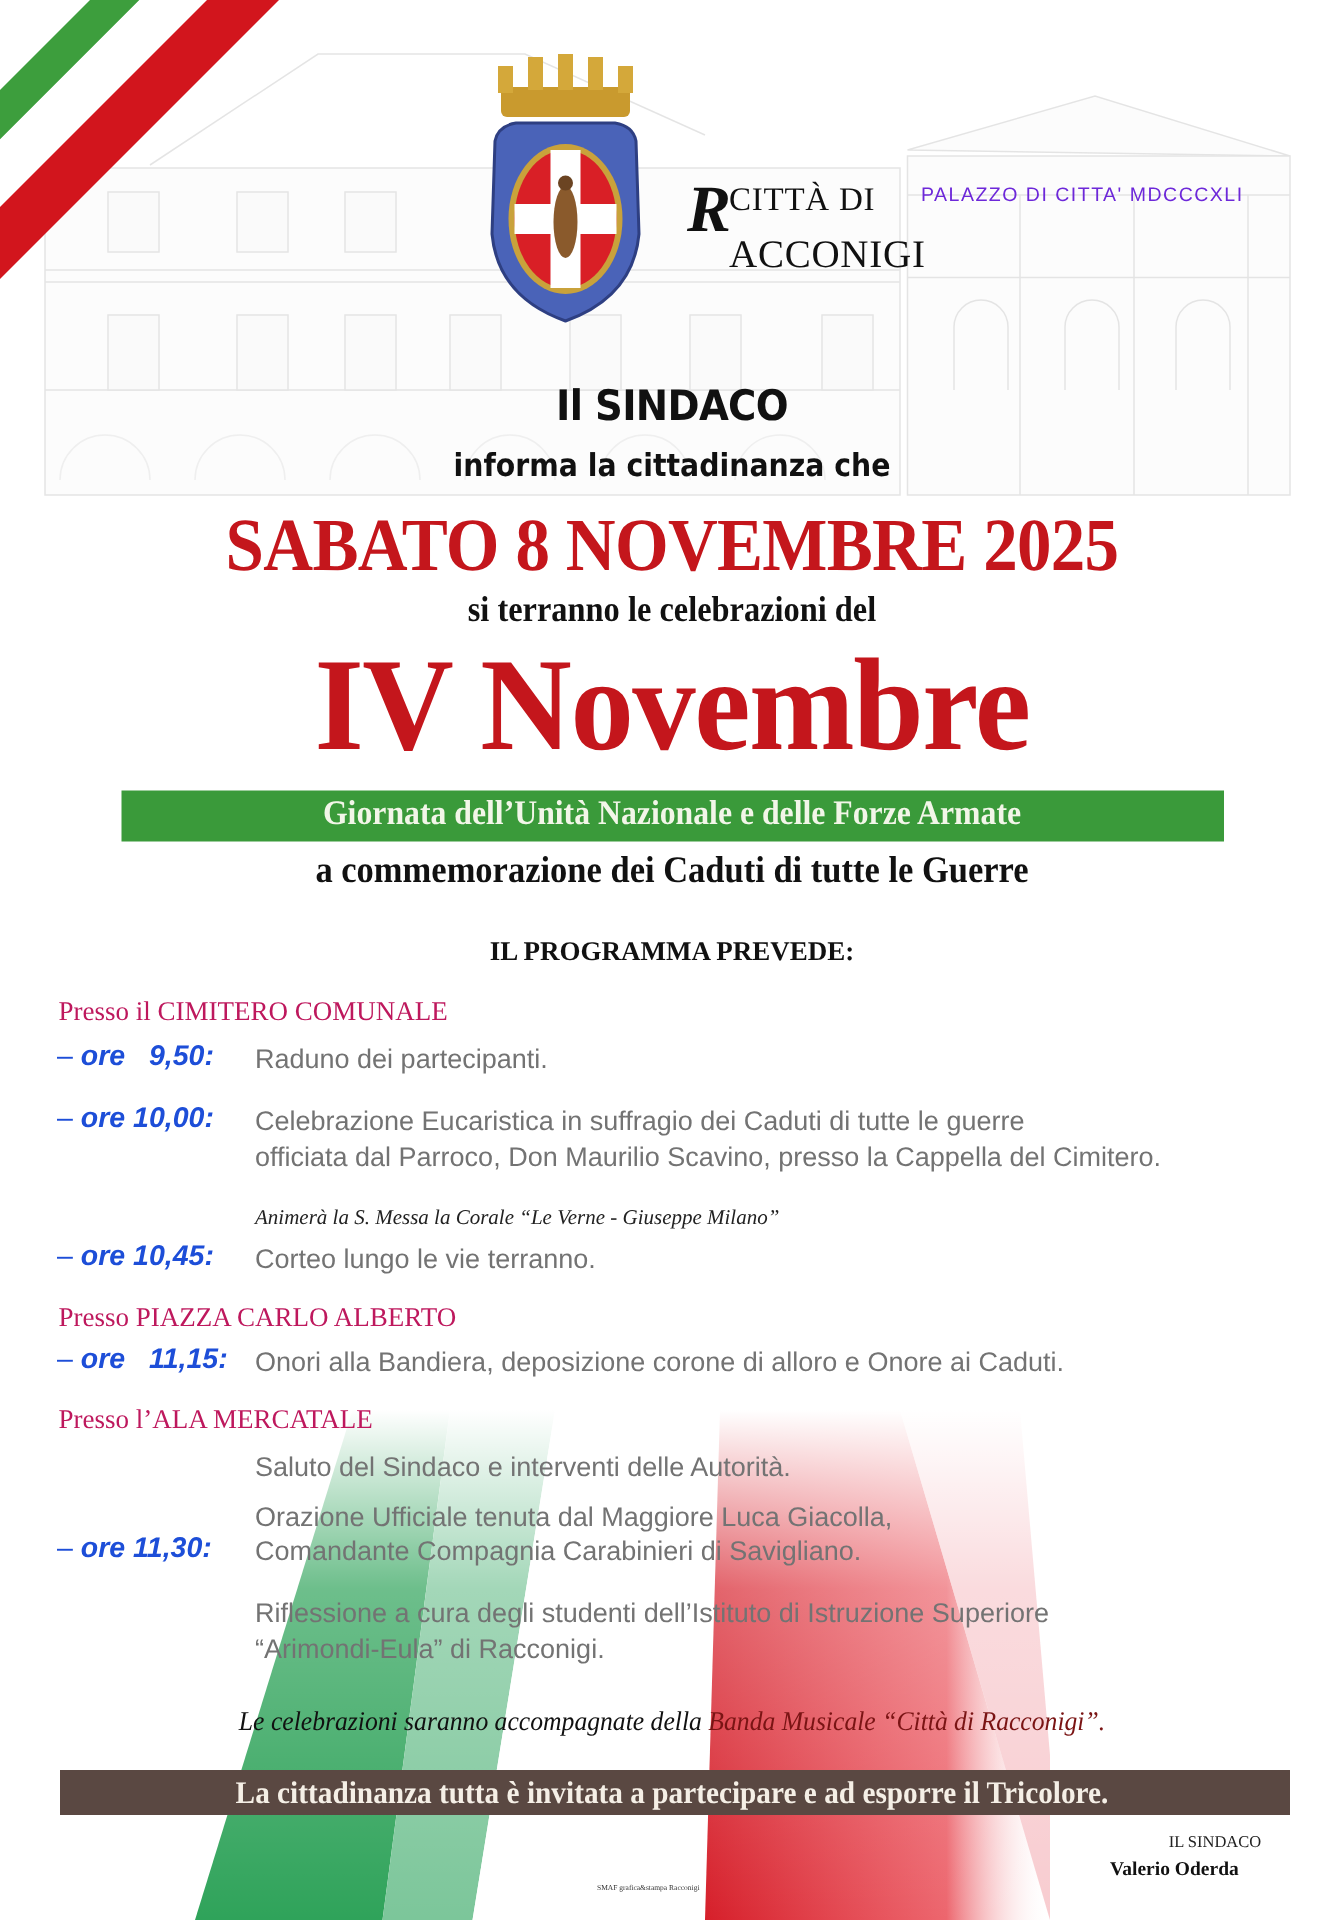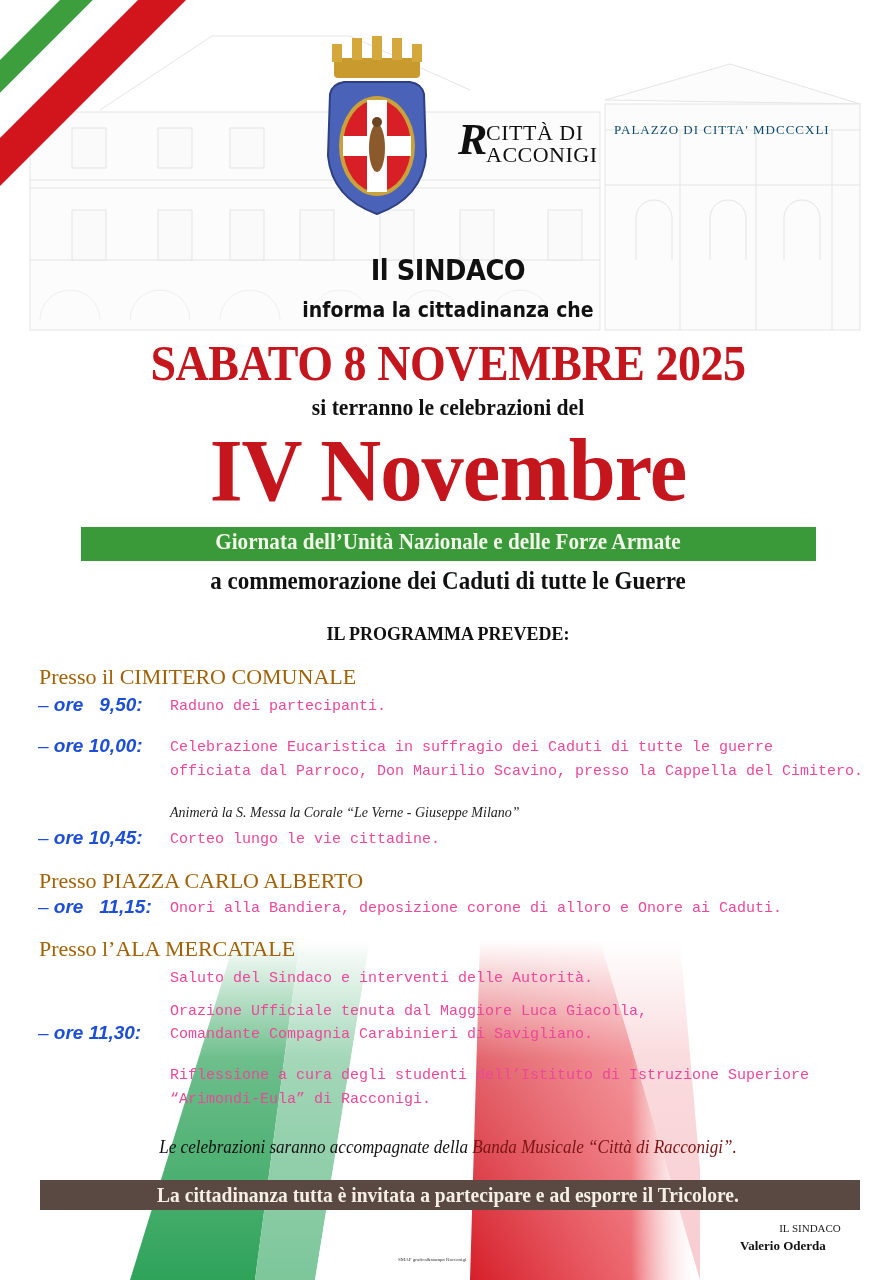--- a/index.html
+++ b/index.html
@@ -15,39 +15,39 @@
 
     
     .bottom-flag { position: absolute; left: 0; top: 940px; width: 896px; height: 340px; z-index: 0; }
 
     .layer { position: absolute; z-index: 3; }
 
     .crest { left: 322px; top: 36px; width: 110px; height: 180px; }
     .city-title { left: 458px; top: 118px; width: 200px; height: 50px; }
     .city-r { position: absolute; left: 0; top: -4px; font-family: "Liberation Serif", serif; font-style: italic; font-weight: bold; font-size: 44px; color: #111; }
     .city-di { position: absolute; left: 28px; top: 2px; font-family: "Liberation Serif", serif; font-size: 22px; letter-spacing: 0.5px; color: #111; text-align: right; }
-    .city-name { position: absolute; left: 28px; top: 24px; font-family: "Liberation Serif", serif; font-size: 22px; letter-spacing: 0.5px; color: #111; }
-    .palace-inscription { left: 614px; top: 122px; font-family: Liberation Serif, serif; font-size: 13px; color: #0c4a6e; letter-spacing: 1px; }
+    .city-name { position: absolute; left: 28px; top: 37px; font-family: "Liberation Serif", serif; font-size: 26px; letter-spacing: 0.5px; color: #111; }
+    .palace-inscription { left: 614px; top: 122px; font-family: Liberation Sans, sans-serif; font-size: 13px; color: #6d28d9; letter-spacing: 1px; }
 
     .center { left: 0; width: 896px; text-align: center; }
     .sindaco { top: 254px; font-family: "DejaVu Sans", sans-serif; font-weight: bold; font-size: 28px; color: #111; letter-spacing: -0.5px; transform: scaleX(0.92); }
     .informa { top: 298px; font-family: "DejaVu Sans", sans-serif; font-weight: bold; font-size: 21px; color: #111; transform: scaleX(0.9); }
     .date { top: 334px; font-family: "Liberation Serif", serif; font-weight: bold; font-size: 50px; color: #c4161c; transform: scaleX(0.92); letter-spacing: -0.5px; }
     .terranno { top: 394px; font-family: "Liberation Serif", serif; font-weight: bold; font-size: 24px; color: #111; transform: scaleX(0.9); }
     .iv { top: 420px; font-family: "Liberation Serif", serif; font-weight: bold; font-size: 88px; color: #c4161c; letter-spacing: -1px; transform: scaleX(0.96); }
     .green-band { left: 81px; top: 527px; width: 735px; height: 34px; background: #3a9a3a; }
     .green-text { top: 529px; font-family: "Liberation Serif", serif; font-weight: bold; font-size: 23px; color: #f2f6e8; transform: scaleX(0.92); }
     .commem { top: 567px; font-family: "Liberation Serif", serif; font-weight: bold; font-size: 25px; color: #111; transform: scaleX(0.92); }
 
     .prog-title { top: 624px; font-family: "Liberation Serif", serif; font-weight: bold; font-size: 18px; color: #111; }
 
-    .place { left: 39px; font-family: "Liberation Serif", serif; font-size: 22px; color: #a16207; }
+    .place { left: 39px; font-family: "Liberation Serif", serif; font-size: 18px; color: #be185d; }
     .time { left: 38px; font-family: Liberation Sans, sans-serif; font-size: 19px; color: #1d4ed8; white-space: pre; }
     .time b { font-style: italic; font-weight: bold; }
-    .desc { left: 170px; font-family: Liberation Mono, monospace; font-size: 15px; color: #ec4899; line-height: 23px; white-space: nowrap; }
+    .desc { left: 170px; font-family: Liberation Sans, sans-serif; font-size: 18px; color: #737373; line-height: 23px; white-space: nowrap; }
     .note { left: 170px; font-family: "Liberation Serif", serif; font-style: italic; font-size: 14px; color: #222; margin-top: 17px; }
 
     .accomp { top: 1137px; font-family: "Liberation Serif", serif; font-style: italic; font-size: 18px; color: #111; transform: scaleX(0.95); }
     .accomp .red { color: #7a1414; }
     .brown-band { left: 40px; top: 1180px; width: 820px; height: 30px; background: #5a4842; }
     .brown-text { top: 1180px; font-family: "Liberation Serif", serif; font-weight: bold; font-size: 21px; color: #f5efe6; transform: scaleX(0.93); line-height: 30px; }
 
     .sign-title { left: 760px; top: 1222px; width: 100px; text-align: center; font-family: "Liberation Serif", serif; font-size: 11px; color: #222; }
     .sign-name { left: 740px; top: 1238px; width: 140px; font-family: "Liberation Serif", serif; font-weight: bold; font-size: 13px; color: #111; }
     .printer { left: 398px; top: 1257px; font-family: "Liberation Serif", serif; font-size: 5px; color: #333; }
@@ -169,21 +169,21 @@
 
 <div class="layer time" style="top:694px"><span>– </span><b>ore</b><b>   </b><b>9,50:</b></div>
 <div class="layer desc" style="top:695px">Raduno dei partecipanti.</div>
 
 <div class="layer time" style="top:735px"><span>– </span><b>ore</b><b> </b><b>10,00:</b></div>
 <div class="layer desc" style="top:736px">Celebrazione Eucaristica in suffragio dei Caduti di tutte le guerre</div>
 <div class="layer desc" style="top:760px">officiata dal Parroco, Don Maurilio Scavino, presso la Cappella del Cimitero.</div>
 <div class="layer note" style="top:788px">Animerà la S. Messa la Corale “Le Verne - Giuseppe Milano”</div>
 
 <div class="layer time" style="top:827px"><span>– </span><b>ore</b><b> </b><b>10,45:</b></div>
-<div class="layer desc" style="top:828px">Corteo lungo le vie cittadine.</div>
+<div class="layer desc" style="top:828px">Corteo lungo le vie terranno.</div>
 
 <div class="layer place" style="top:868px">Presso PIAZZA CARLO ALBERTO</div>
 <div class="layer time" style="top:896px"><span>– </span><b>ore</b><b>   </b><b>11,15:</b></div>
 <div class="layer desc" style="top:897px">Onori alla Bandiera, deposizione corone di alloro e Onore ai Caduti.</div>
 
 <div class="layer place" style="top:936px">Presso l’ALA MERCATALE</div>
 <div class="layer time" style="top:1022px"><span>– </span><b>ore</b><b> </b><b>11,30:</b></div>
 <div class="layer desc" style="top:967px">Saluto del Sindaco e interventi delle Autorità.</div>
 <div class="layer desc" style="top:1000px">Orazione Ufficiale tenuta dal Maggiore Luca Giacolla,</div>
 <div class="layer desc" style="top:1023px">Comandante Compagnia Carabinieri di Savigliano.</div>

